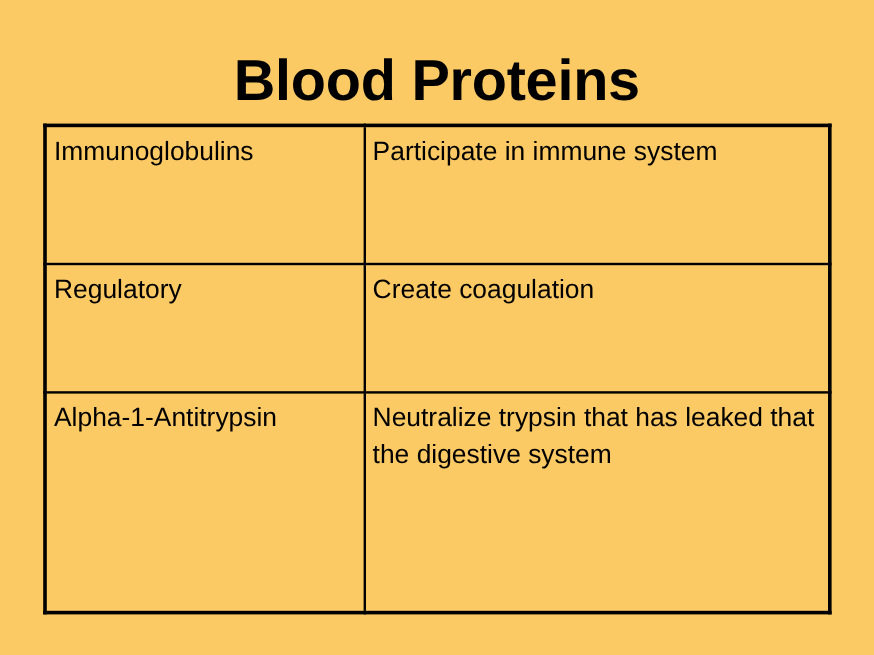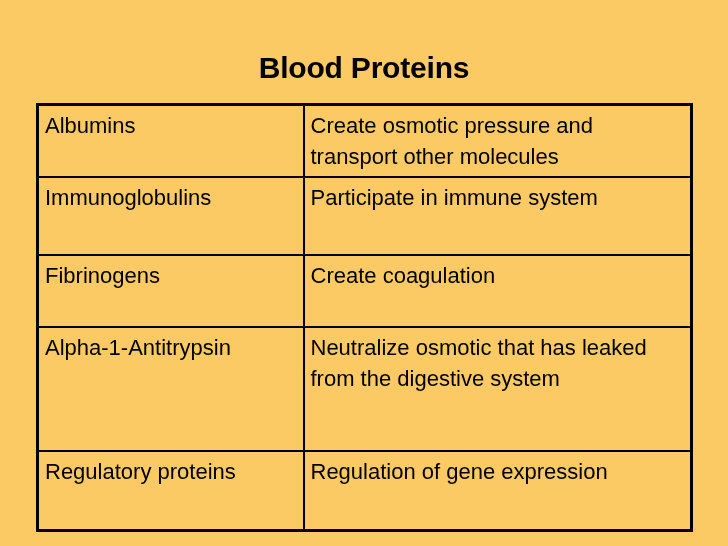--- a/index.html
+++ b/index.html
@@ -25,21 +25,21 @@
     box-sizing: border-box;
   }
 
   
   .slide-title {
     position: absolute;
     left: 0;
     top: 46px;
     width: 728px;
     text-align: center;
-    font-size: 30px;
+    font-size: 48px;
     font-weight: bold;
     line-height: 44px;
     letter-spacing: -0.2px;
     color: #000000;
     white-space: nowrap;
   }
 
   
   .protein-table {
     position: absolute;
@@ -88,60 +88,44 @@
 </style>
 </head>
 <body>
 
 <div class="slide">
 
   <div class="slide-title">Blood Proteins</div>
 
   <table class="protein-table">
     <tbody>
-      <tr class="row-h-72">
-        <td class="col-name">
-          <span class="cell-text">Albumins</span>
-        </td>
-        <td class="col-function">
-          <span class="cell-text">Create osmotic pressure and transport other molecules</span>
-        </td>
-      </tr>
 
       <tr class="row-h-78">
         <td class="col-name">
           <span class="cell-text">Immunoglobulins</span>
         </td>
         <td class="col-function">
           <span class="cell-text">Participate in immune system</span>
         </td>
       </tr>
 
       <tr class="row-h-72b">
         <td class="col-name">
-          <span class="cell-text">Fibrinogens</span>
+          <span class="cell-text">Regulatory</span>
         </td>
         <td class="col-function">
           <span class="cell-text">Create coagulation</span>
         </td>
       </tr>
 
       <tr class="row-h-108">
         <td class="col-name">
           <span class="cell-text">Alpha-1-Antitrypsin</span>
         </td>
         <td class="col-function">
-          <span class="cell-text">Neutralize osmotic that has leaked from the digestive system</span>
+          <span class="cell-text">Neutralize trypsin that has leaked that the digestive system</span>
         </td>
       </tr>
 
-      <tr class="row-h-79">
-        <td class="col-name">
-          <span class="cell-text">Regulatory proteins</span>
-        </td>
-        <td class="col-function">
-          <span class="cell-text">Regulation of gene expression</span>
-        </td>
-      </tr>
     </tbody>
   </table>
 
 </div>
 
 </body></html>

